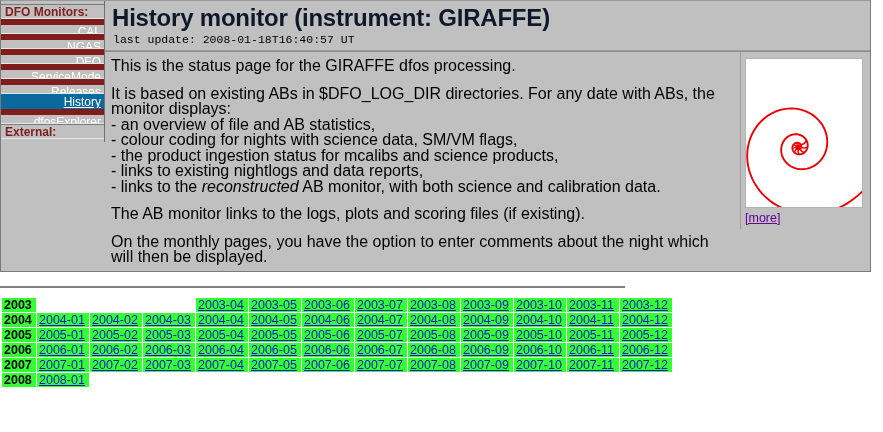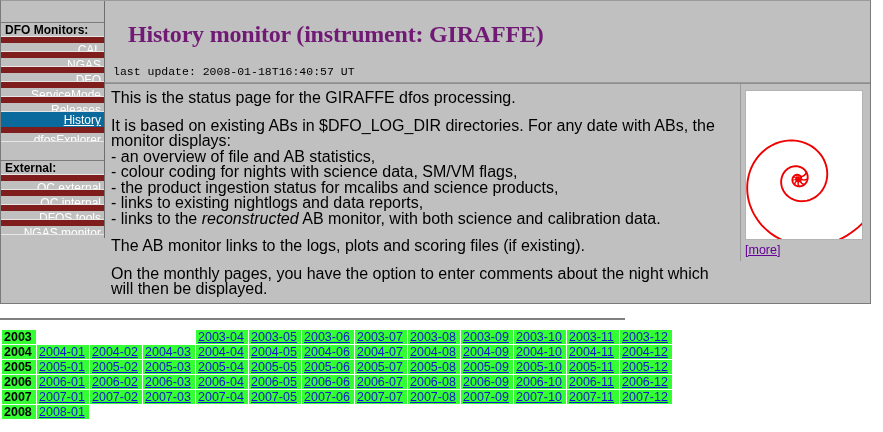--- a/index.html
+++ b/index.html
@@ -46,23 +46,22 @@
     border-bottom: 1px solid #e6e6e6;
     box-sizing: border-box;
     padding: 0 3px 0 4px;
     font-size: 12px;
     white-space: nowrap;
     overflow: hidden;
   }
   .nav-cell.header {
     text-align: left;
     font-weight: bold;
-    color: #000000;
+    color: #7f1d1d;
     border-top: 1px solid #7b7b7b;
-    margin-top: 18px;
   }
   .nav-cell.link {
     text-align: right;
   }
   .nav-cell.link a {
     color: #ffffff;
     text-decoration: underline;
     font-size: 12px;
   }
   .nav-cell.active {
@@ -77,26 +76,26 @@
     flex: 1;
     background: #c0c0c0;
     box-sizing: border-box;
     padding: 0;
   }
   .title-row {
     padding: 2px 0 0 6px;
     border-bottom: 1px solid #9b9b9b;
   }
   h1.page-title {
-    margin: 16px;
+    margin: 0;
     padding: 1px 0 0 1px;
-    font-family: Liberation Serif, serif;
+    font-family: Liberation Sans, sans-serif;
     font-size: 24px;
     font-weight: bold;
-    color: #701a75;
+    color: #0f172a;
     letter-spacing: -0.2px;
     line-height: 28px;
   }
   .last-update {
     font-family: "Liberation Mono", monospace;
     font-size: 11.5px;
     color: #000000;
     padding: 1px 0 3px 2px;
     line-height: 14px;
   }
@@ -204,26 +203,20 @@
       <div id="nav-list-1">
           <div class="nav-cell link"><a href="#">CAL</a></div>
           <div class="nav-cell link"><a href="#">NGAS</a></div>
           <div class="nav-cell link"><a href="#">DFO</a></div>
           <div class="nav-cell link"><a href="#">ServiceMode</a></div>
           <div class="nav-cell link"><a href="#">Releases</a></div>
           <div class="nav-cell link active"><a href="#">History</a></div>
           <div class="nav-cell link"><a href="#">dfosExplorer</a></div>
         </div>
       <div class="nav-cell header">External:</div>
-      <div id="nav-list-2">
-          <div class="nav-cell link"><a href="#">QC external</a></div>
-          <div class="nav-cell link"><a href="#">QC internal</a></div>
-          <div class="nav-cell link"><a href="#">DFOS tools</a></div>
-          <div class="nav-cell link"><a href="#">NGAS monitor</a></div>
-        </div>
     </div>
 
     <div class="content">
 
       <div class="title-row">
         <h1 class="page-title">History monitor (instrument: GIRAFFE)</h1>
         <div class="last-update">last update: 2008-01-18T16:40:57 UT</div>
       </div>
 
       <div class="body-row">

